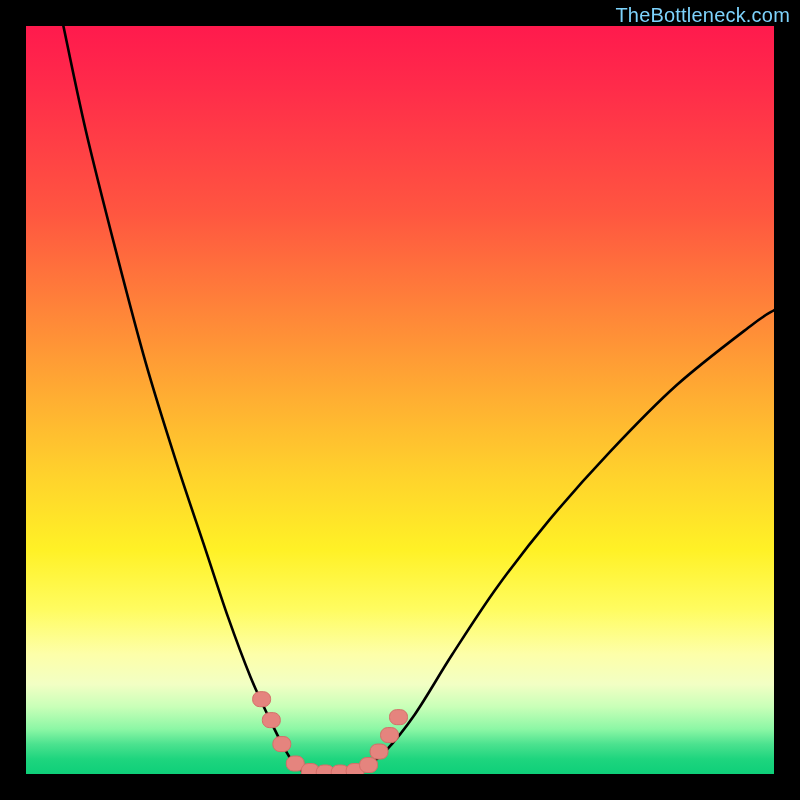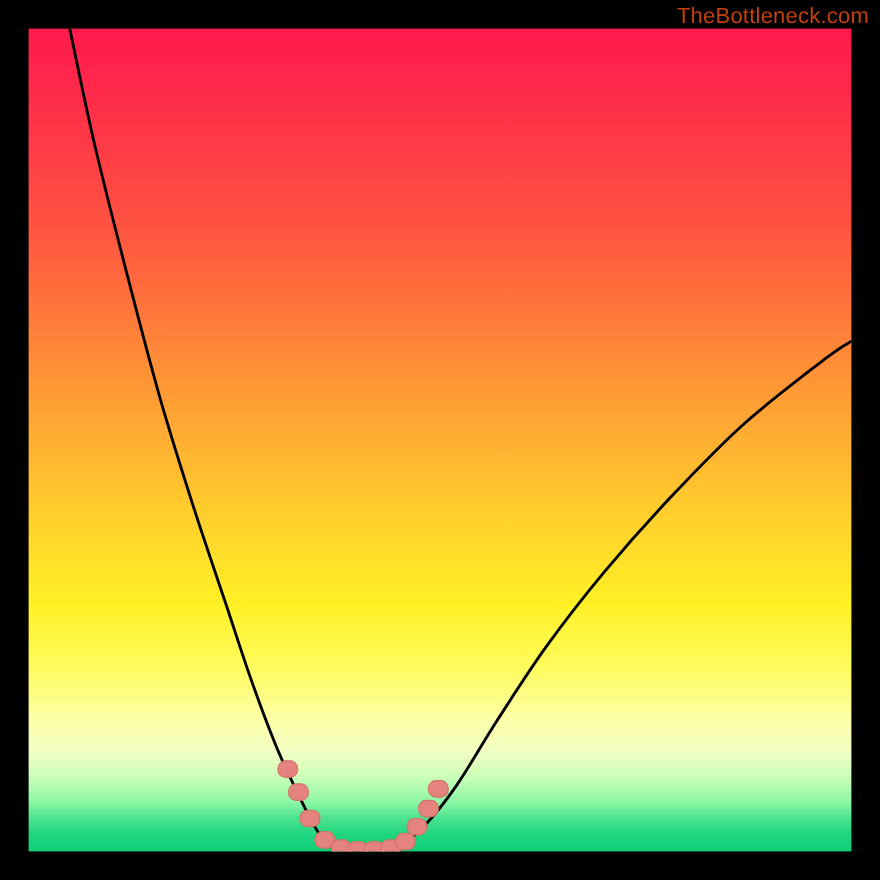--- a/index.html
+++ b/index.html
@@ -32,21 +32,21 @@
       #8cf7a5 94%,
       #4ce28f 96%,
       #1ed57e 98%,
       #0ecf79 100%
     );
   }
   .watermark {
     position: absolute;
     top: 4px;
     right: 10px;
-    color: #c2410c;
+    color: #7dd3fc;
     font-size: 20px;
     font-weight: 500;
     letter-spacing: 0.2px;
     z-index: 10;
   }
   svg.curve {
     position: absolute;
     left: 26px;
     top: 26px;
     width: 748px;

